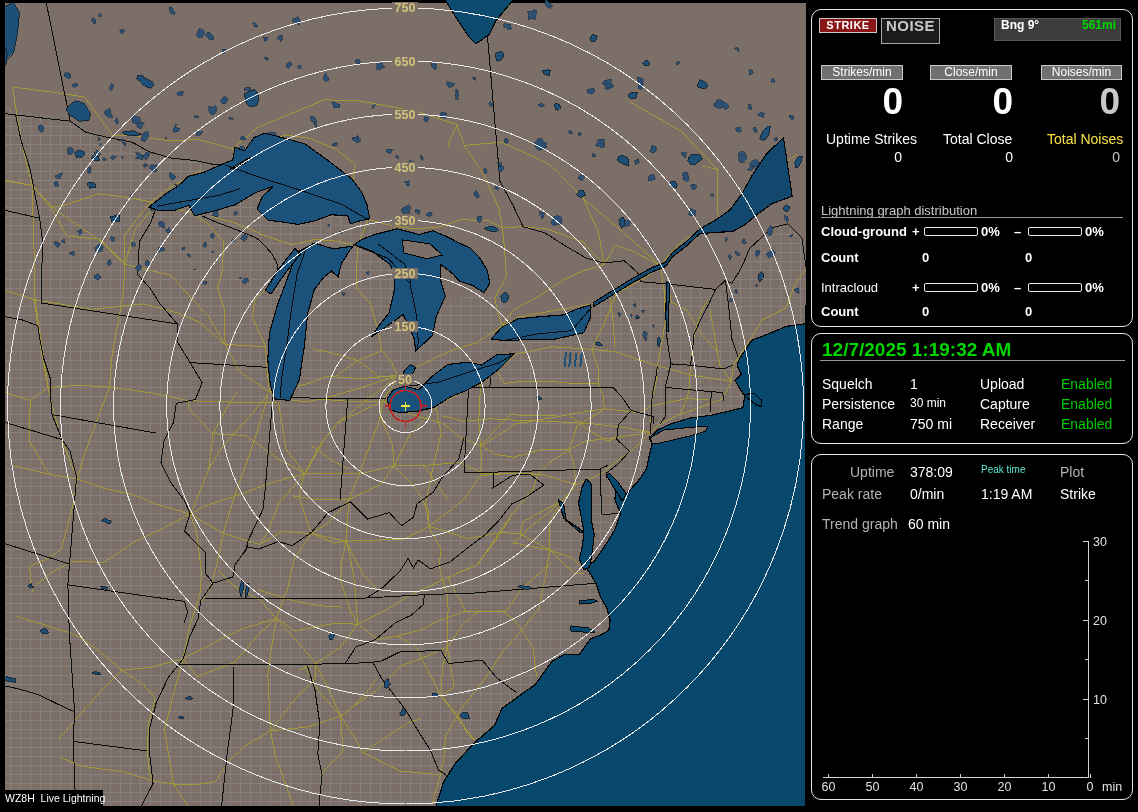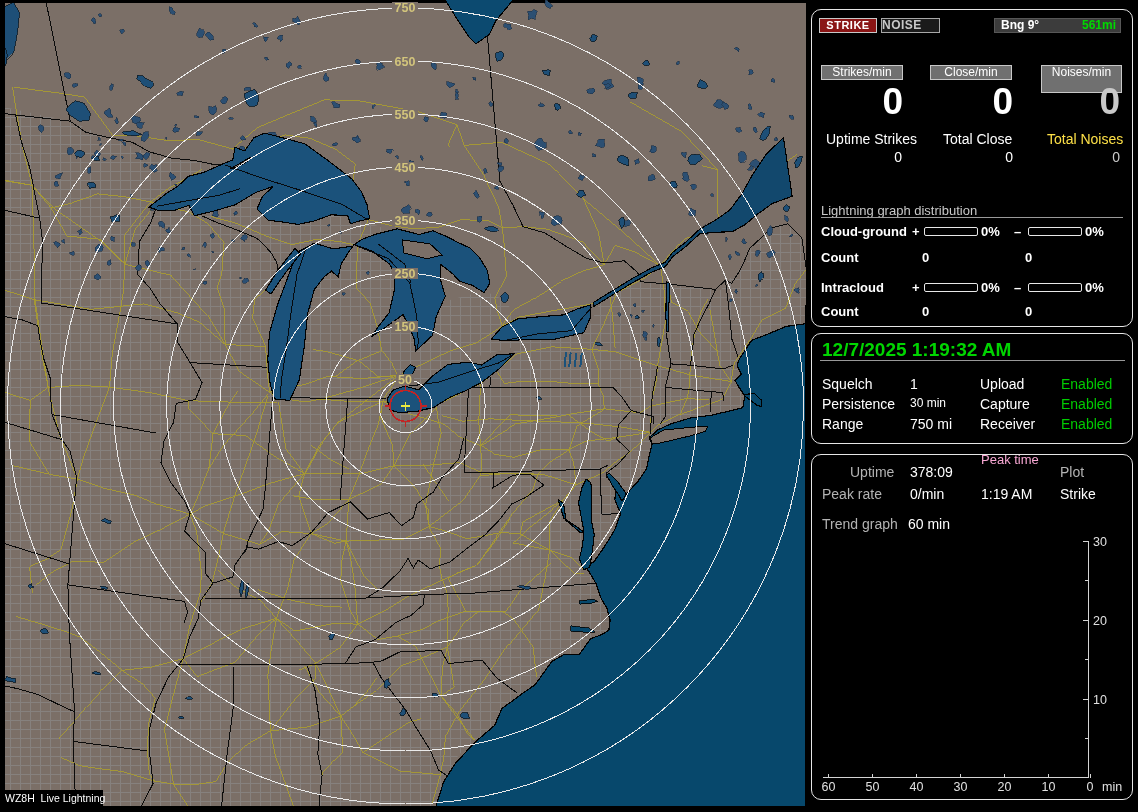--- a/index.html
+++ b/index.html
@@ -335,29 +335,29 @@
       </g>
       <path d="M401,406h9M405.5,401.5v9" stroke="#e8e840" stroke-width="1.6" fill="none"></path>
       <rect x="0" y="790" width="103" height="16" fill="#000"></rect>
       <text x="5" y="802" font-family="Liberation Sans, sans-serif" font-size="10.5" fill="#fff">WZ8H&nbsp;&nbsp;Live Lightning</text>
     </svg></div>
 <div class="box" style="top:9px;height:318px"></div>
 <div class="box" style="top:333px;height:111px"></div>
 <div class="box" style="top:454px;height:346px"></div>
 
 <div class="abs" style="left:819px;top:18px;width:58px;height:15px;background:#8a1515;border:1px solid #c8c8c8;color:#fff;font-size:11px;font-weight:bold;text-align:center;line-height:13px;letter-spacing:0.5px">STRIKE</div>
-<div class="abs" style="left:881px;top:18px;width:59px;height:15px;background:#1b1b1b;border:1px solid #a8a8a8;color:#c8c8c8;font-size:12px;font-weight:bold;text-align:left;line-height:13px;letter-spacing:0.5px">NOISE</div>
-<div class="abs" style="left:994px;top:18px;width:127px;height:15px;background:#3c3c3c;border:1px solid #575757;color:#fff;font-size:12px;font-weight:bold;line-height:13px">
+<div class="abs" style="left:881px;top:18px;width:59px;height:26px;background:#1b1b1b;border:1px solid #a8a8a8;color:#c8c8c8;font-size:15px;font-weight:bold;text-align:center;line-height:13px;letter-spacing:0.5px">NOISE</div>
+<div class="abs" style="left:994px;top:18px;width:127px;height:23px;background:#3c3c3c;border:1px solid #575757;color:#fff;font-size:12px;font-weight:bold;line-height:13px">
   <span style="position:absolute;left:6px">Bng 9°</span>
     <span style="position:absolute;right:4px;color:#00d900">561mi</span>
 </div>
 
 <div class="abs" style="left:821px;top:65px;width:82px;height:15px;background:#707070;border:1px solid #c8c8c8;color:#fff;font-size:12px;text-align:center;line-height:13px">Strikes/min</div>
 <div class="abs" style="left:930px;top:65px;width:82px;height:15px;background:#707070;border:1px solid #c8c8c8;color:#fff;font-size:12px;text-align:center;line-height:13px">Close/min</div>
-<div class="abs" style="left:1041px;top:65px;width:81px;height:28px;background:#707070;border:1px solid #c8c8c8;color:#fff;font-size:12px;text-align:center;line-height:13px">Noises/min</div>
+<div class="abs" style="left:1041px;top:65px;width:81px;height:15px;background:#707070;border:1px solid #c8c8c8;color:#fff;font-size:12px;text-align:center;line-height:13px">Noises/min</div>
 
 <div class="abs" style="left:821px;top:82px;width:82px;font-size:37px;font-weight:bold;color:#fff;text-align:right;line-height:40px">0</div>
 <div class="abs" style="left:930px;top:82px;width:83px;font-size:37px;font-weight:bold;color:#fff;text-align:right;line-height:40px">0</div>
 <div class="abs" style="left:1041px;top:82px;width:79px;font-size:37px;font-weight:bold;color:#c9c9c9;text-align:right;line-height:40px">0</div>
 
 <div class="abs" style="left:826px;top:131px;font-size:14px;color:#fff">Uptime Strikes</div>
 <div class="abs" style="left:943px;top:131px;font-size:14px;color:#fff">Total Close</div>
 <div class="abs" style="left:1047px;top:131px;font-size:14px;color:#fde047">Total Noises</div>
 
 <div class="abs" style="left:821px;top:149px;width:81px;font-size:14px;color:#fff;text-align:right">0</div>
@@ -372,21 +372,21 @@
 <div class="abs" style="left:924px;top:227px;width:54px;height:9px;border:1px solid #e8e8e8;border-radius:2px;background:#000"></div>
 <div class="abs" style="left:981px;top:224px;font-size:13px;font-weight:bold;color:#fff">0%</div>
 <div class="abs" style="left:1014px;top:224px;font-size:13px;font-weight:bold;color:#fff">–</div>
 <div class="abs" style="left:1028px;top:227px;width:54px;height:9px;border:1px solid #e8e8e8;border-radius:2px;background:#000"></div>
 <div class="abs" style="left:1085px;top:224px;font-size:13px;font-weight:bold;color:#fff">0%</div>
 
 <div class="abs" style="left:821px;top:250px;font-size:13px;font-weight:bold;color:#fff">Count</div>
 <div class="abs" style="left:922px;top:250px;font-size:13px;font-weight:bold;color:#fff">0</div>
 <div class="abs" style="left:1025px;top:250px;font-size:13px;font-weight:bold;color:#fff">0</div>
 
-<div class="abs" style="left:821px;top:280px;font-size:13px;font-weight:bold;color:#fff">Intracloud</div>
+<div class="abs" style="left:821px;top:280px;font-size:13px;font-weight:normal;color:#fff">Intracloud</div>
 <div class="abs" style="left:912px;top:280px;font-size:13px;font-weight:bold;color:#fff">+</div>
 <div class="abs" style="left:924px;top:283px;width:54px;height:9px;border:1px solid #e8e8e8;border-radius:2px;background:#000"></div>
 <div class="abs" style="left:981px;top:280px;font-size:13px;font-weight:bold;color:#fff">0%</div>
 <div class="abs" style="left:1014px;top:280px;font-size:13px;font-weight:bold;color:#fff">–</div>
 <div class="abs" style="left:1028px;top:283px;width:54px;height:9px;border:1px solid #e8e8e8;border-radius:2px;background:#000"></div>
 <div class="abs" style="left:1085px;top:280px;font-size:13px;font-weight:bold;color:#fff">0%</div>
 
 <div class="abs" style="left:821px;top:304px;font-size:13px;font-weight:bold;color:#fff">Count</div>
 <div class="abs" style="left:922px;top:304px;font-size:13px;font-weight:bold;color:#fff">0</div>
 <div class="abs" style="left:1025px;top:304px;font-size:13px;font-weight:bold;color:#fff">0</div>
@@ -402,21 +402,21 @@
 <div class="abs" style="left:910px;top:396px;font-size:12px;color:#fff">30 min</div>
 <div class="abs" style="left:980px;top:396px;font-size:14px;color:#fff">Capture</div>
 <div class="abs" style="left:1061px;top:396px;font-size:14px;color:#00cc00">Enabled</div>
 <div class="abs" style="left:822px;top:416px;font-size:14px;color:#fff">Range</div>
 <div class="abs" style="left:910px;top:416px;font-size:14px;color:#fff">750 mi</div>
 <div class="abs" style="left:980px;top:416px;font-size:14px;color:#fff">Receiver</div>
 <div class="abs" style="left:1061px;top:416px;font-size:14px;color:#00cc00">Enabled</div>
 
 <div class="abs" style="left:850px;top:464px;font-size:14px;color:#b3b3b3">Uptime</div>
 <div class="abs" style="left:910px;top:464px;font-size:14px;color:#fff">378:09</div>
-<div class="abs" style="left:981px;top:452px;font-size:13px;color:#f9a8d4">Peak time</div>
+<div class="abs" style="left:981px;top:464px;font-size:10px;color:#5eead4">Peak time</div>
 <div class="abs" style="left:1060px;top:464px;font-size:14px;color:#b3b3b3">Plot</div>
 <div class="abs" style="left:822px;top:486px;font-size:14px;color:#b3b3b3">Peak rate</div>
 <div class="abs" style="left:910px;top:486px;font-size:14px;color:#fff">0/min</div>
 <div class="abs" style="left:981px;top:486px;font-size:14px;color:#fff">1:19 AM</div>
 <div class="abs" style="left:1060px;top:486px;font-size:14px;color:#fff">Strike</div>
 <div class="abs" style="left:822px;top:516px;font-size:14px;color:#b3b3b3">Trend graph</div>
 <div class="abs" style="left:908px;top:516px;font-size:14px;color:#fff">60 min</div>
 
 <svg class="abs" style="left:806px;top:520px" width="332" height="292">
 <g stroke="#d4d4d4" stroke-width="1" fill="none" shape-rendering="crispEdges">

